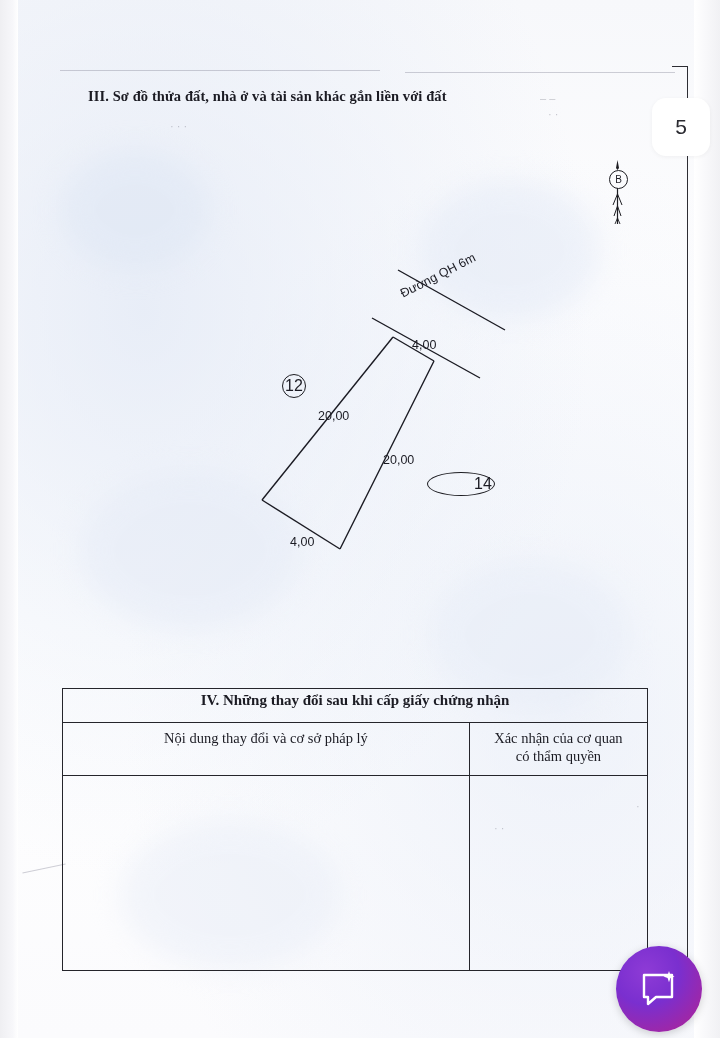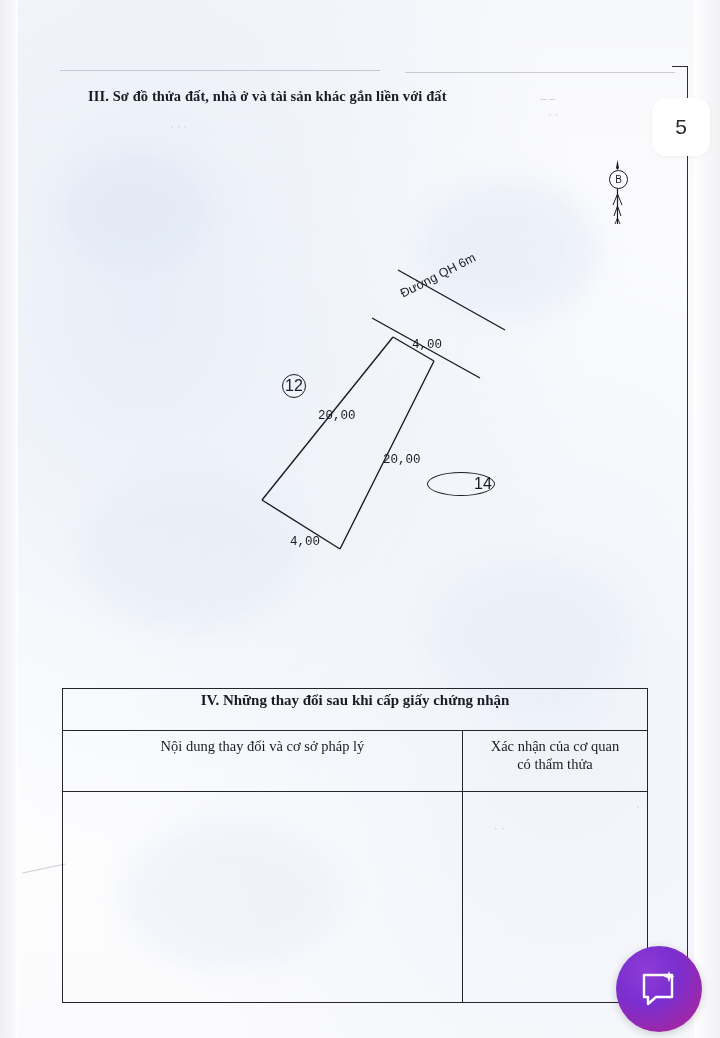--- a/index.html
+++ b/index.html
@@ -122,21 +122,21 @@
     border-radius: 50%;
     font-family: "Liberation Sans", sans-serif;
     font-size: 10px;
     line-height: 17px;
     text-align: center;
   }
 
   
   .dim-label {
     position: absolute;
-    font-family: Liberation Mono, monospace;
+    font-family: Liberation Sans, sans-serif;
     font-size: 12.5px;
     color: #1b1b23;
     white-space: nowrap;
   }
   .node-label {
     position: absolute;
     width: 22px; height: 22px;
     border: 1px solid #1d1d22;
     border-radius: 50%;
     font-family: "Liberation Sans", sans-serif;
@@ -162,21 +162,21 @@
     position: absolute;
     left: 62px;
     top: 688px;
     width: 586px;
     border: 1px solid #25252b;
     border-collapse: collapse;
     background: transparent;
   }
   #table-iv td {
     border: 1px solid #25252b;
-    padding: 8px;
+    padding: 0;
     vertical-align: top;
   }
   .iv-title-cell {
     height: 30px;
     text-align: center;
     font-weight: bold;
     font-size: 15px;
     padding-top: 3px !important;
   }
   .iv-head-left, .iv-head-right {
@@ -280,21 +280,21 @@
 
   <table id="table-iv">
     <tbody>
         <tr>
       <td class="iv-title-cell" colspan="2">IV. Những thay đổi sau khi cấp giấy chứng nhận</td>
     </tr>
     <tr>
       <td class="iv-head-left" style="width:408px;margin-left:40px;">Nội dung thay đổi và cơ sở pháp lý</td>
       <td class="iv-head-right" style="width:178px;">
         <div>Xác nhận của cơ quan</div>
-        <div>có thẩm thửa</div>
+        <div>có thẩm quyền</div>
       </td>
     </tr>
     <tr>
       <td class="iv-body-left"></td>
       <td class="iv-body-right"></td>
     </tr>
   </tbody>
     </table>
 
   <div class="smudge" style="left:636px; top:800px;">·</div>

